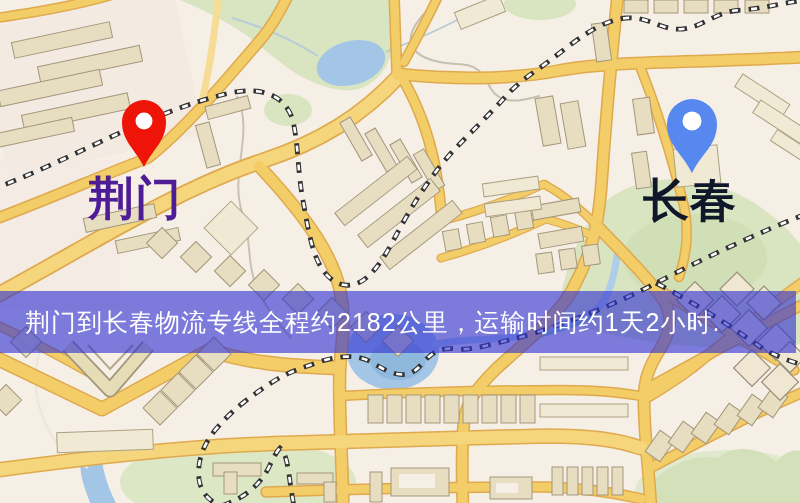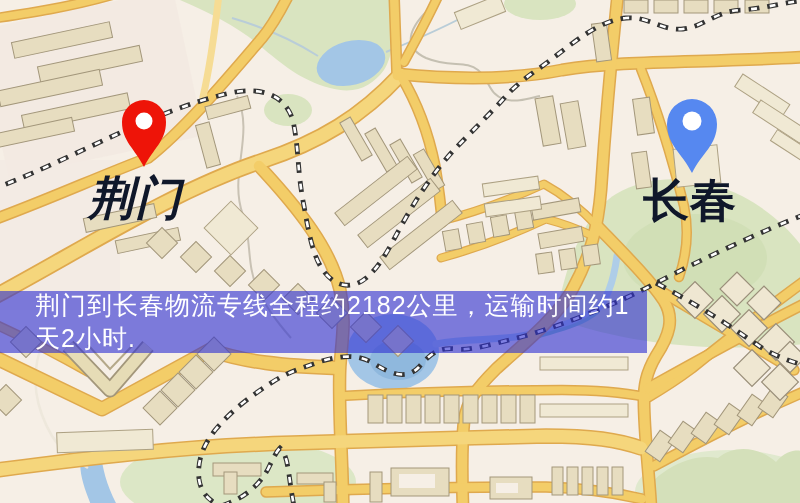--- a/index.html
+++ b/index.html
@@ -4,22 +4,22 @@
 <style>
   html,body{margin:0;padding:0;background:#ffffff;}
   .stage{position:relative;width:800px;height:503px;overflow:hidden;
          font-family:"Liberation Sans","DejaVu Sans",sans-serif;}
   .stage svg{position:absolute;left:0;top:0;display:block;}
   .city-label{position:absolute;font-family:"Liberation Serif","DejaVu Serif",serif;
          font-weight:700;font-size:46px;line-height:1;letter-spacing:1px;white-space:nowrap;
          user-select:none;}
   .city-label.origin{left:88px;top:176px;}
   .city-label.dest{left:643px;top:178px;}
-  .banner{position:absolute;left:0;top:291px;width:647px;height:62px;
-         display:flex;align-items:center;box-sizing:border-box;padding-left:35px;
+  .banner{position:absolute;left:0;top:291px;width:796px;height:62px;
+         display:flex;align-items:center;box-sizing:border-box;padding-left:25px;
          font-size:25px;letter-spacing:1px;}
   
   .rc{fill:none;stroke:#dfa94e;stroke-linecap:round;stroke-linejoin:round;}
   .rf{fill:none;stroke:#f3cd68;stroke-linecap:round;stroke-linejoin:round;}
   .rp{fill:none;stroke:#f5d67c;stroke-linecap:round;stroke-linejoin:round;}
   .b{fill:#e7ddc0;stroke:#a3977b;stroke-width:1;}
   .bc{fill:#f0e9d4;stroke:#ada183;stroke-width:1;}
   .bo{fill:#efe7d2;stroke:#9a8f7a;stroke-width:1.2;}
   .rwb{fill:none;stroke:#333333;stroke-width:4.8;stroke-dasharray:11 8;}
   .rww{fill:none;stroke:#ffffff;stroke-width:2.6;stroke-dasharray:6 13;stroke-dashoffset:-2.5;}
@@ -227,21 +227,21 @@
   <g>
     <path d="M144,167 C135,149 122,141 122,122 A22,22 0 1 1 166,122 C166,141 153,149 144,167 Z" fill="#ee1408"></path>
     <circle cx="144" cy="121" r="8.5" fill="#ffffff"></circle>
   </g>
   <g>
     <path d="M692,173 C682,153 667,145 667,124 A25,25 0 1 1 717,124 C717,145 702,153 692,173 Z" fill="#5688f0"></path>
     <circle cx="692" cy="121" r="9.5" fill="#ffffff"></circle>
   </g>
 </svg>
 
-<div class="city-label origin" style="color: #0f172a; font-style: italic;">荆门</div>
+<div class="city-label origin" style="color: #4c1d95;">荆门</div>
 
 <div class="city-label dest" style="color: #0f172a;">长春</div>
 
 <div class="banner" style="background-color: rgba(48, 50, 210, 0.62); color: rgb(255, 255, 255);">
   <span>荆门到长春物流专线全程约2182公里，运输时间约1天2小时.</span>
 </div>
 
 </div>
 
 </body></html>

